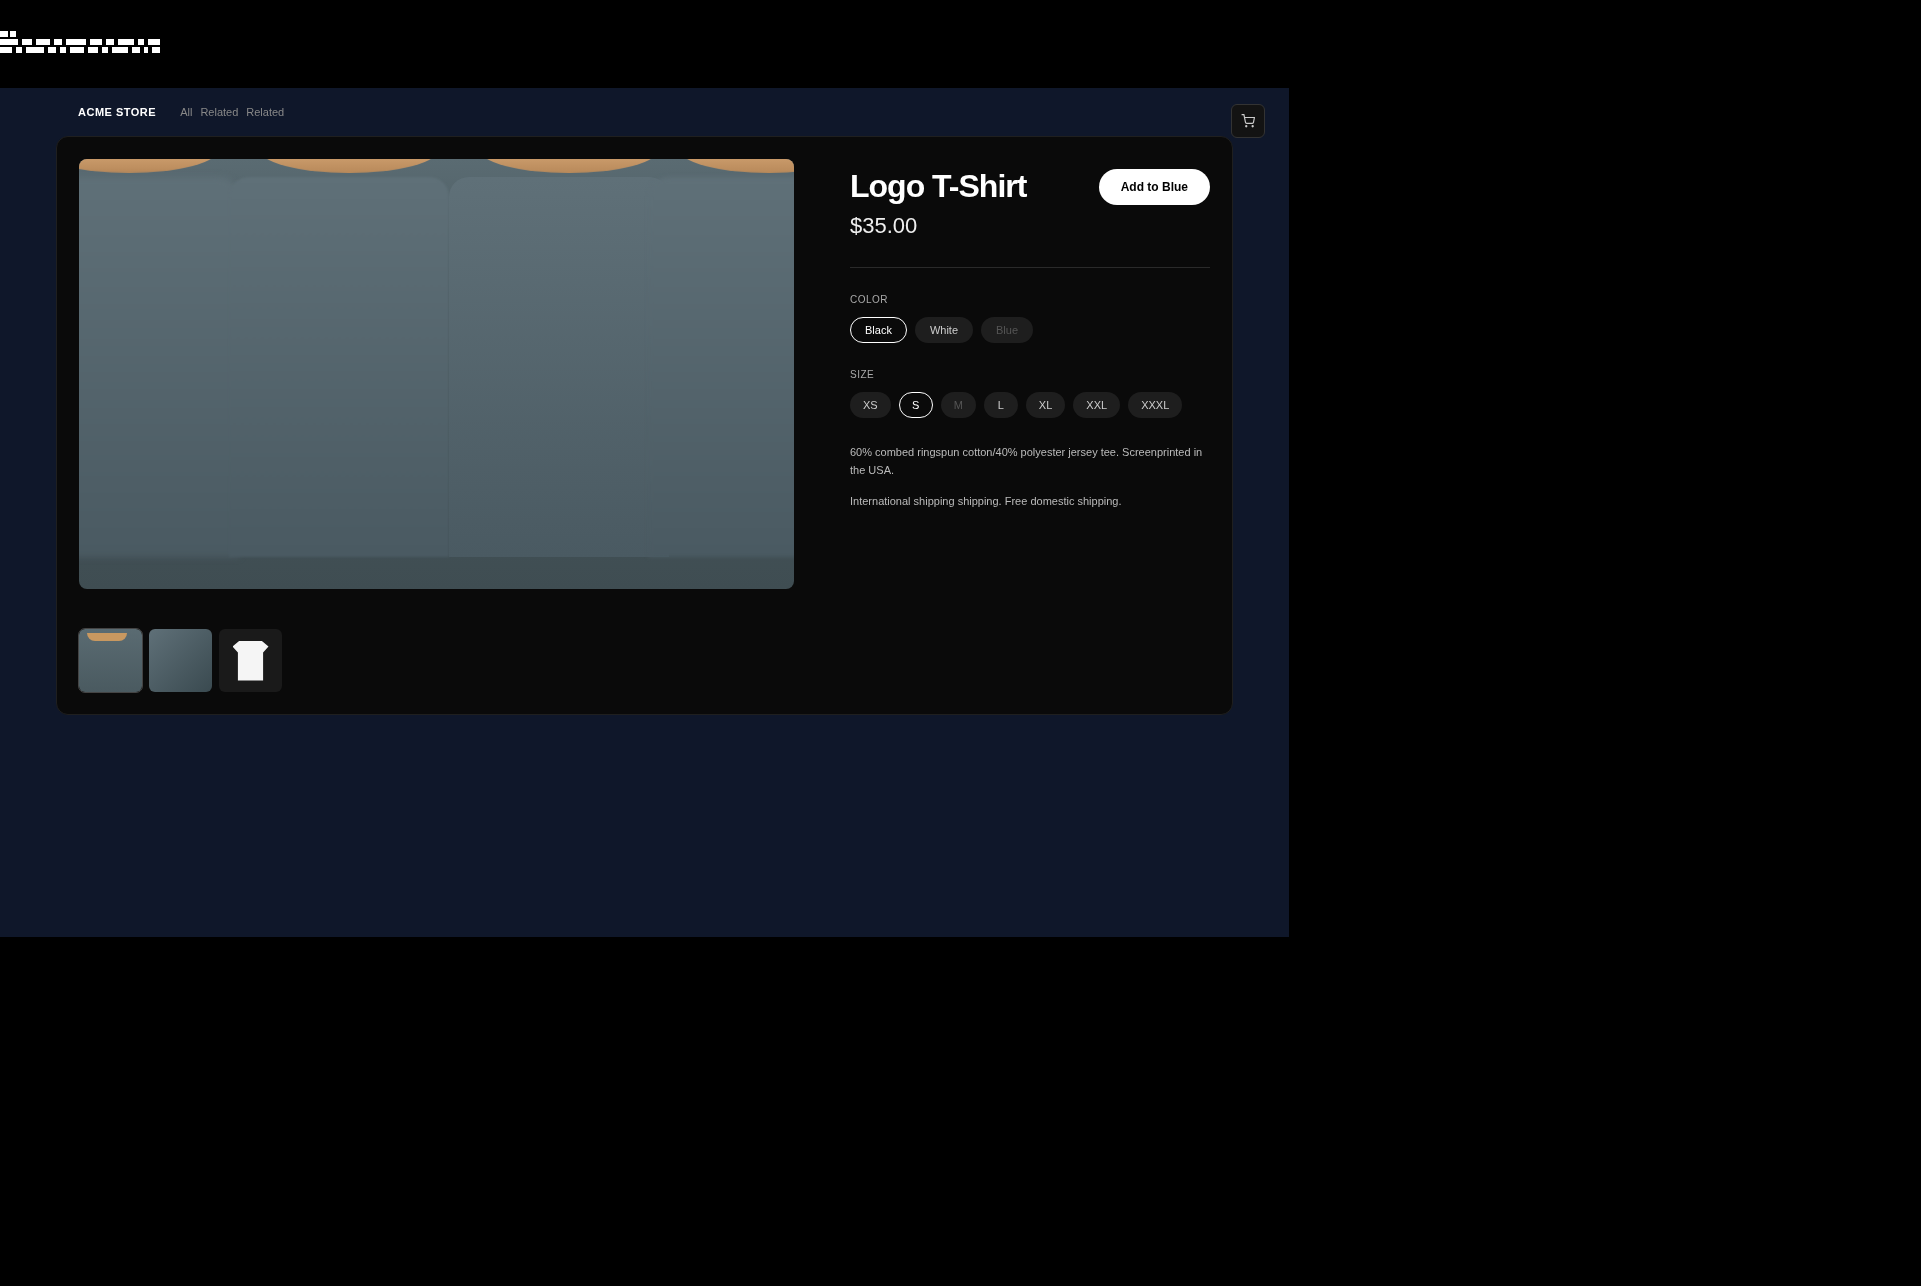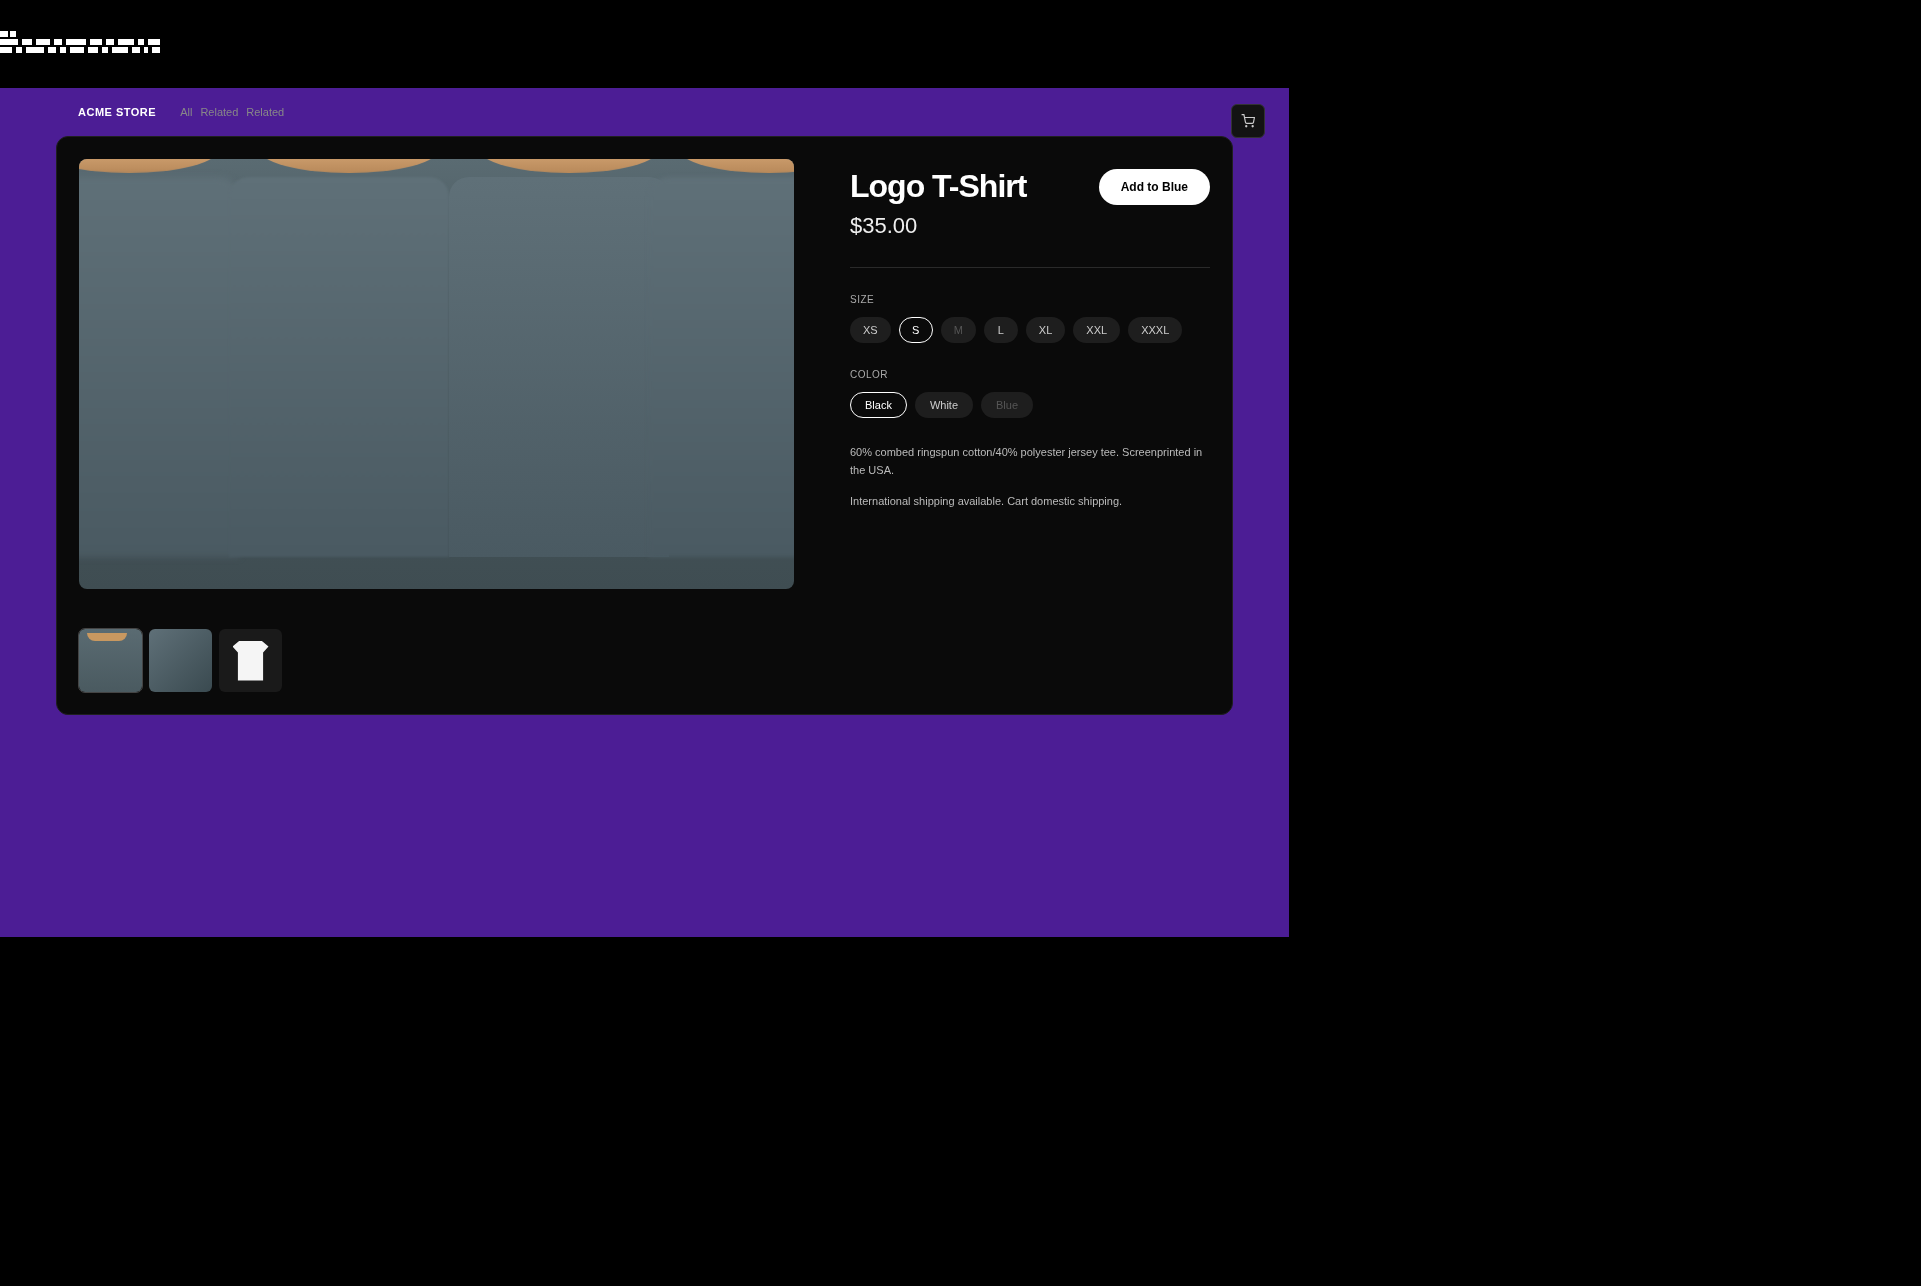--- a/index.html
+++ b/index.html
@@ -32,21 +32,21 @@
       flex-wrap: wrap;
       gap: 0;
     }
     
     .pixel-logo svg {
       width: 160px;
       height: 34px;
     }
     
     .app-container {
-      background: #4c1d95;
+      background: #0f172a;
       width: 1289px;
       min-height: 849px;
       position: relative;
     }
     
     .nav-bar {
       display: flex;
       align-items: center;
       padding: 18px 78px 18px 78px;
       gap: 24px;
@@ -474,43 +474,43 @@
     <div class="product-details">
       <div class="product-header">
         <h1 class="product-title">Logo T-Shirt</h1>
         <button class="add-to-cart">Add to Blue</button>
       </div>
       <div class="product-price">$35.00</div>
 
       <hr class="divider">
 
       <div class="option-group">
+        <div class="option-label">COLOR</div>
+        <div class="option-pills" id="color-pills">
+            <button class="pill selected">Black</button>
+            <button class="pill">White</button>
+            <button class="pill disabled">Blue</button>
+          </div>
+      </div>
+
+      <div class="option-group">
         <div class="option-label">SIZE</div>
         <div class="option-pills" id="size-pills">
             <button class="pill size">XS</button>
             <button class="pill size selected">S</button>
             <button class="pill size disabled">M</button>
             <button class="pill size">L</button>
             <button class="pill size">XL</button>
             <button class="pill size">XXL</button>
             <button class="pill size">XXXL</button>
           </div>
       </div>
 
-      <div class="option-group">
-        <div class="option-label">COLOR</div>
-        <div class="option-pills" id="color-pills">
-            <button class="pill selected">Black</button>
-            <button class="pill">White</button>
-            <button class="pill disabled">Blue</button>
-          </div>
-      </div>
-
       <div class="product-description">
         <p>60% combed ringspun cotton/40% polyester jersey tee. Screenprinted in the USA.</p>
-        <p>International shipping available. Cart domestic shipping.</p>
+        <p>International shipping shipping. Free domestic shipping.</p>
       </div>
     </div>
 
   </div>
 
 
 </div>
 
 </body></html>

